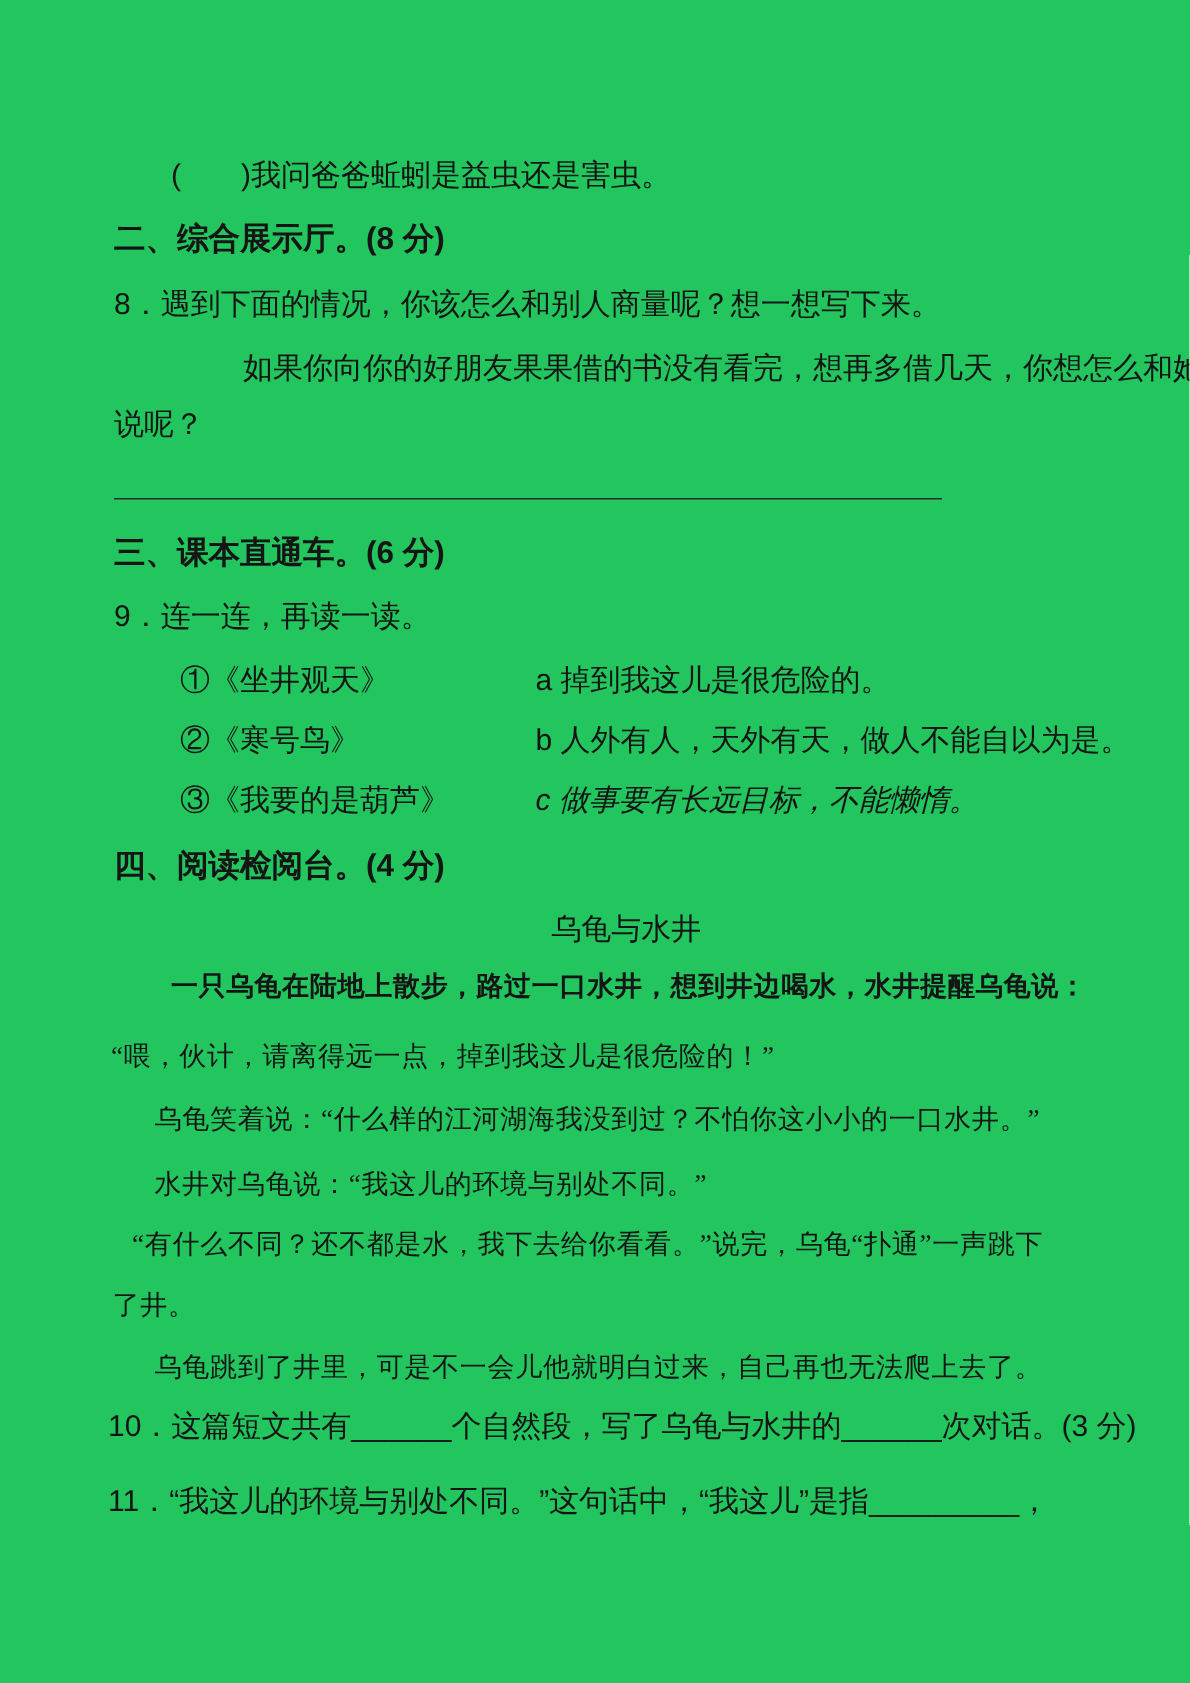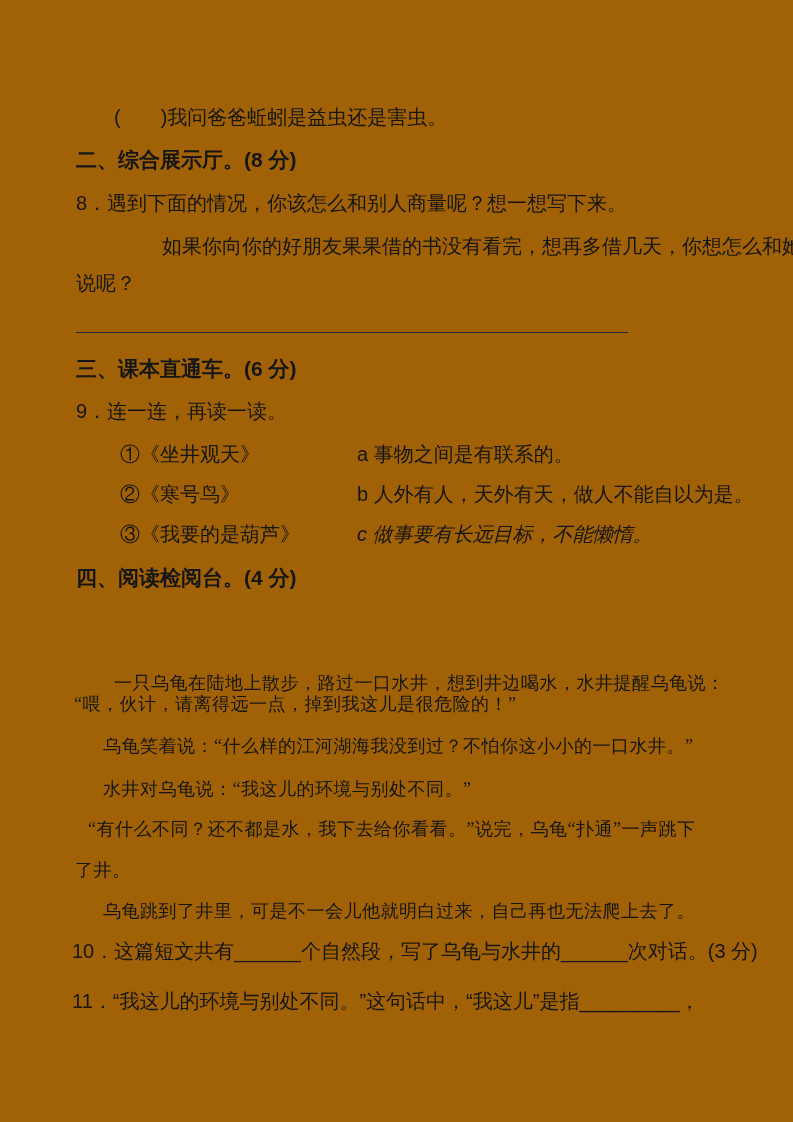--- a/index.html
+++ b/index.html
@@ -5,21 +5,21 @@
   * { margin: 0; padding: 0; box-sizing: border-box; }
   html, body { background: #ffffff; }
   body {
     width: 793px; height: 1122px;
     font-family: "Liberation Sans", sans-serif;
     color: #151515;
   }
   #page {
     position: relative;
     width: 793px; height: 1122px;
-    background: #a16207;
+    background: #22c55e;
     overflow: hidden;
   }
   .line {
     position: absolute;
     font-size: 20px;
     line-height: 27px;
     white-space: nowrap;
   }
   .heading {
     position: absolute;
@@ -64,32 +64,33 @@
 
   <div class="line" style="left:76px; top:270px;">说呢？</div>
 
   <div class="answer-line" style="left:76px; top:318px; width:552px; height:15px;"></div>
 
   <div class="heading" style="left:76px; top:355px;">三、课本直通车。(6 分)</div>
 
   <div class="line" style="left:76px; top:398px;">9．连一连，再读一读。</div>
 
   <div class="line" style="left:120px; top:441px;">①《坐井观天》</div>
-  <div class="line" style="left:357px; top:441px;">a 事物之间是有联系的。</div>
+  <div class="line" style="left:357px; top:441px;">a 掉到我这儿是很危险的。</div>
 
   <div class="line" style="left:120px; top:481px;">②《寒号鸟》</div>
   <div class="line" style="left:357px; top:481px;">b 人外有人，天外有天，做人不能自以为是。</div>
 
   <div class="line" style="left:120px; top:521px;">③《我要的是葫芦》</div>
   <div class="line" style="left:357px; top:521px;font-style:italic;">c 做事要有长远目标，不能懒惰。</div>
 
   <div class="heading" style="left:76px; top:564px;">四、阅读检阅台。(4 分)</div>
 
+  <div class="passage-title" style="top:606px;">乌龟与水井</div>
 
-  <div class="passage" style="left:114px; top:670px;">一只乌龟在陆地上散步，路过一口水井，想到井边喝水，水井提醒乌龟说：</div>
+  <div class="passage" style="left:114px; top:644px;font-weight:bold;">一只乌龟在陆地上散步，路过一口水井，想到井边喝水，水井提醒乌龟说：</div>
   <div class="passage" style="left:103px; top:733px;">乌龟笑着说：“什么样的江河湖海我没到过？不怕你这小小的一口水井。”</div>
   <div class="passage" style="left:74px; top:691px;">“喂，伙计，请离得远一点，掉到我这儿是很危险的！”</div>
   <div class="passage" style="left:103px; top:776px;">水井对乌龟说：“我这儿的环境与别处不同。”</div>
   <div class="passage" style="left:88px; top:816px;">“有什么不同？还不都是水，我下去给你看看。”说完，乌龟“扑通”一声跳下</div>
   <div class="passage" style="left:75px; top:857px;">了井。</div>
   <div class="passage" style="left:103px; top:898px;">乌龟跳到了井里，可是不一会儿他就明白过来，自己再也无法爬上去了。</div>
 
   <div class="line" style="left:72px; top:938px;">10．这篇短文共有______个自然段，写了乌龟与水井的______次对话。(3 分)</div>
 
   <div class="line" style="left:72px; top:988px;">11．“我这儿的环境与别处不同。”这句话中，“我这儿”是指_________，</div>

